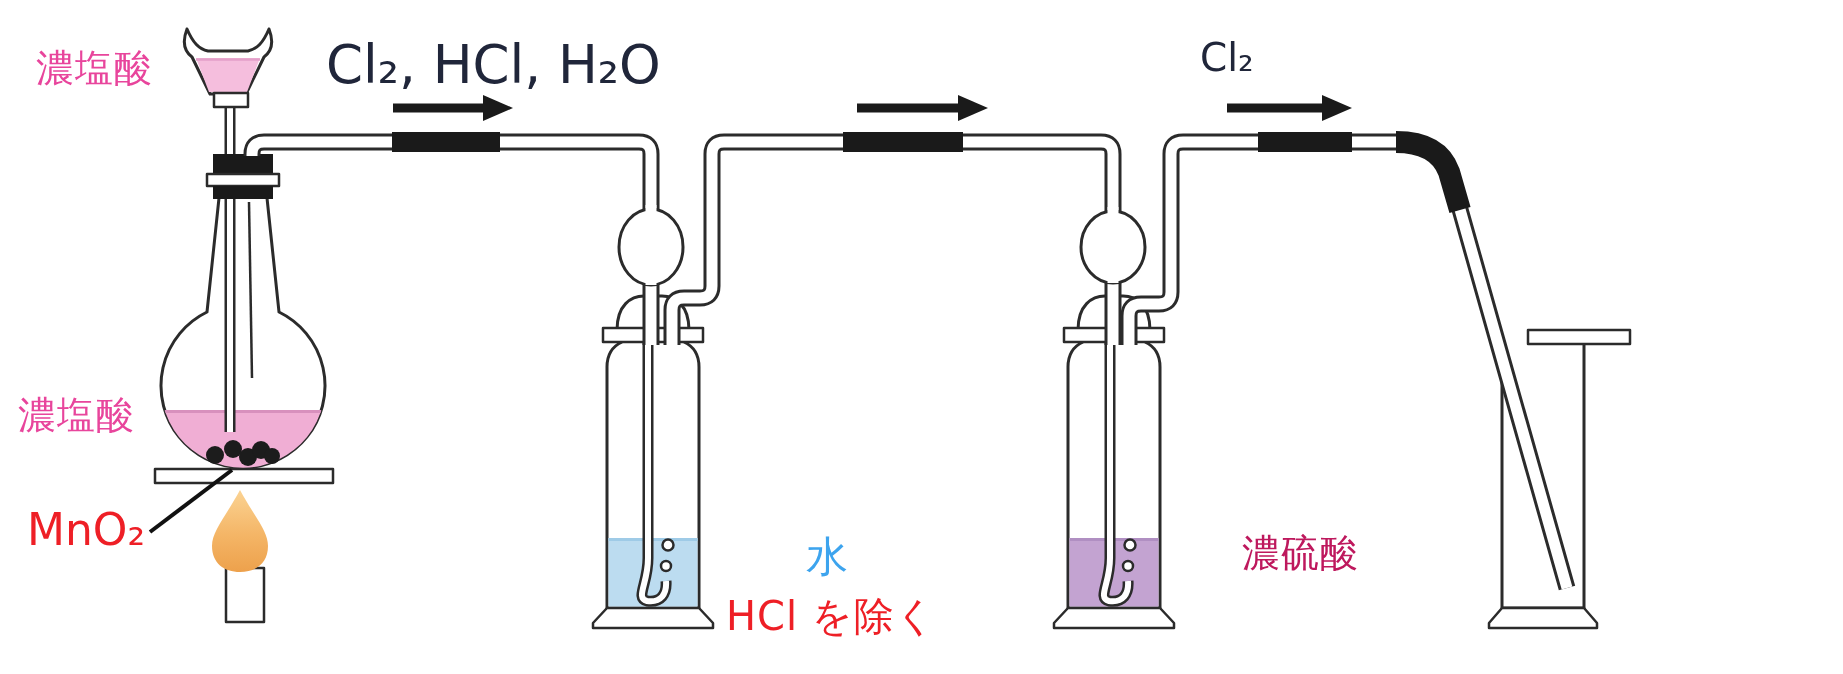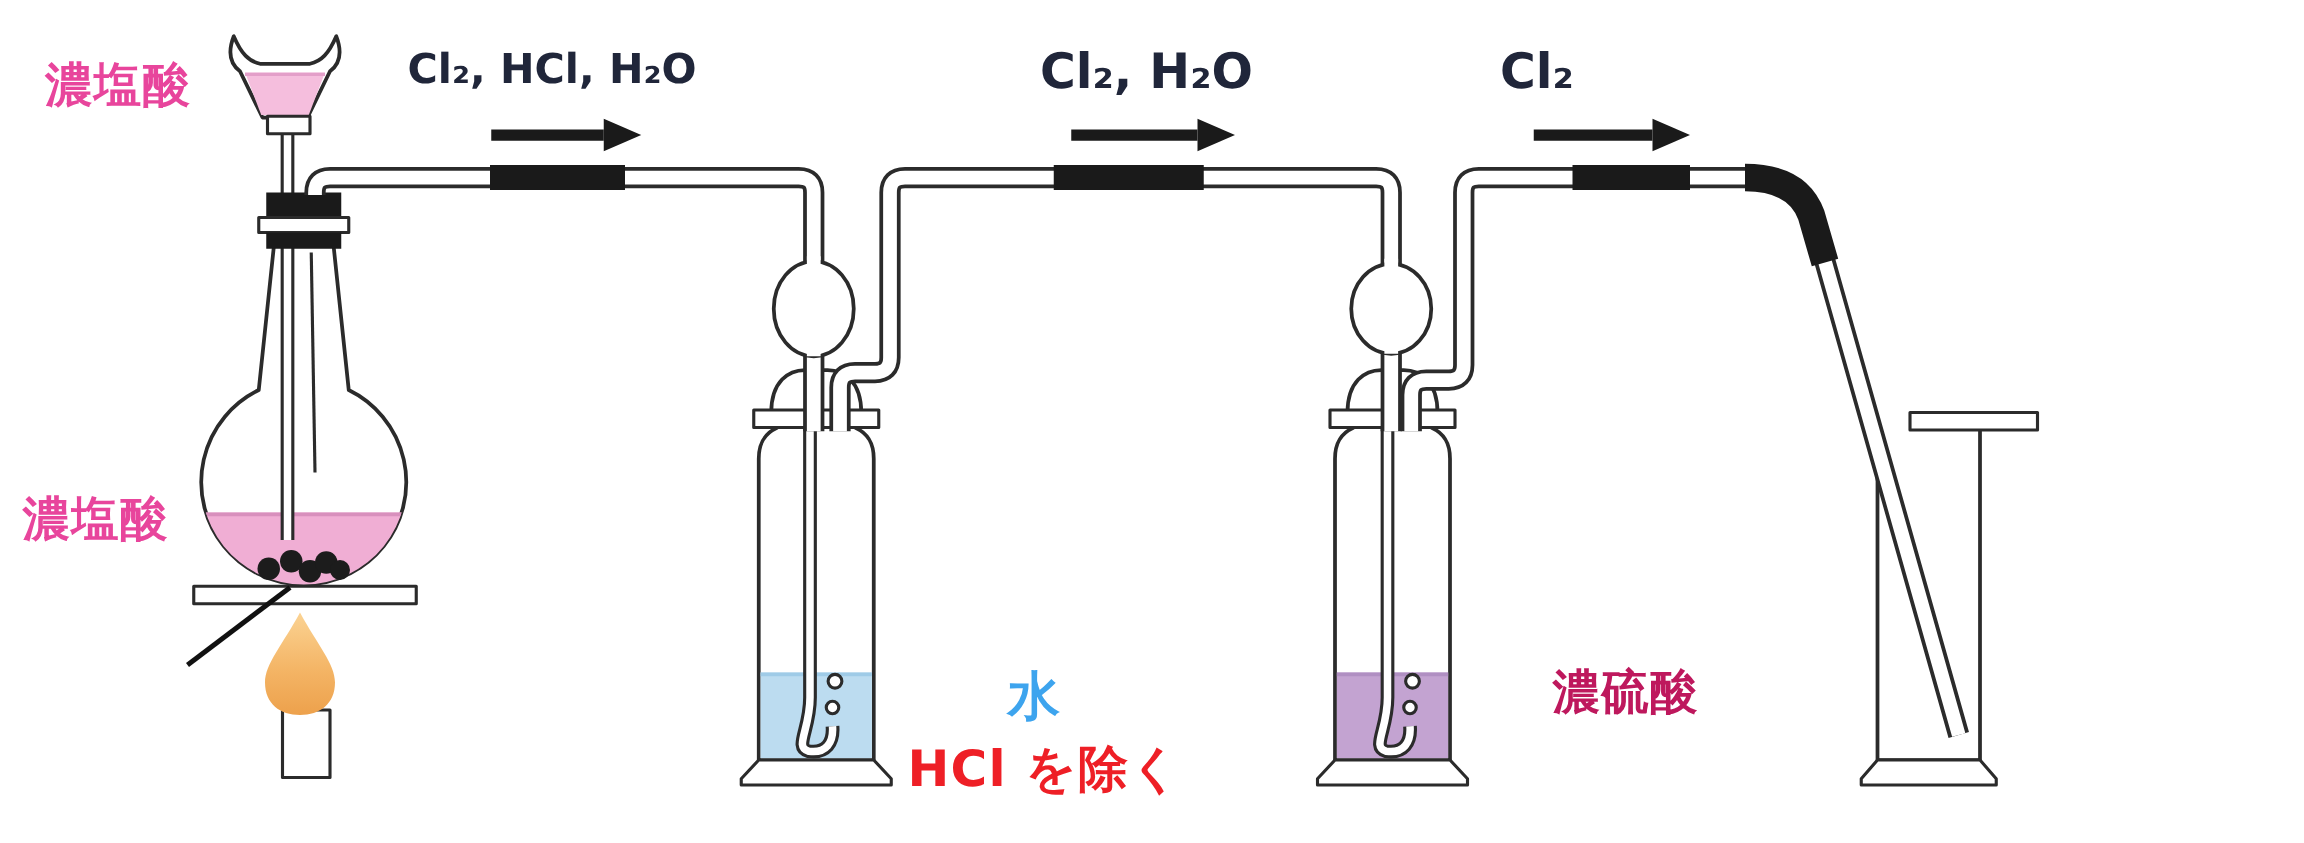--- a/index.html
+++ b/index.html
@@ -1,21 +1,21 @@
 <!DOCTYPE html>
 <html><head>
 <meta charset="utf-8">
 <style>
   html,body{margin:0;padding:0;background:#ffffff;}
   #stage{
     position:relative;width:1843px;height:674px;background:#ffffff;overflow:hidden;
     font-family:"DejaVu Sans","Liberation Sans",sans-serif;
   }
   #stage svg{position:absolute;left:0;top:0;}
-  .lbl{position:absolute;font-weight:bold;white-space:nowrap;line-height:1;letter-spacing:1px;}
+  .lbl{position:absolute;font-weight:normal;white-space:nowrap;line-height:1;letter-spacing:1px;}
   .magenta{color:#e8459c;}
   .red{color:#ee1f26;}
   .blue{color:#3da4ee;}
   .purple{color:#be185d;}
   .ink{color:#20263a;}
   
   .tube-o{fill:none;stroke:#2b2b2b;stroke-width:17;stroke-linejoin:round;}
   .tube-i{fill:none;stroke:#ffffff;stroke-width:11;stroke-linejoin:round;}
   .thin-o{fill:none;stroke:#2b2b2b;stroke-width:11;stroke-linejoin:round;stroke-linecap:butt;}
   .thin-i{fill:none;stroke:#ffffff;stroke-width:6;stroke-linejoin:round;stroke-linecap:butt;}
@@ -155,28 +155,28 @@
       <polygon points="958,95 988,108 958,121" class="arrow-head"></polygon>
     </g>
     <g>
       <line x1="1227" y1="108" x2="1322" y2="108" class="arrow-shaft"></line>
       <polygon points="1322,95 1352,108 1322,121" class="arrow-head"></polygon>
     </g>
   </svg>
 
   <div class="lbl magenta" style="left:36px;top:49px;font-size:38px;">濃塩酸</div>
 
-  <div class="lbl ink" style="left:326px;top:38px;font-size:33px;letter-spacing:0;">Cl₂, HCl, H₂O</div>
+  <div class="lbl ink" style="left:326px;top:38px;font-size:53px;letter-spacing:0;">Cl₂, HCl, H₂O</div>
 
-  <div class="lbl ink" style="left:832px;top:38px;font-size:39px;letter-spacing:0;">Cl₂, H₂O</div>
 
   <div class="lbl ink" style="left:1200px;top:38px;font-size:39px;letter-spacing:0;">Cl₂</div>
 
   <div class="lbl magenta" style="left:18px;top:396px;font-size:38px;">濃塩酸</div>
 
+  <div class="lbl red" style="left:27px;top:508px;font-size:44px;letter-spacing:0;">MnO₂</div>
 
   <div class="lbl blue" style="left:806px;top:536px;font-size:42px;">水</div>
 
   <div class="lbl red" style="left:726px;top:596px;font-size:40px;">HCl を除く</div>
 
   <div class="lbl purple" style="left:1242px;top:534px;font-size:38px;">濃硫酸</div>
 
 
 
 </div>

